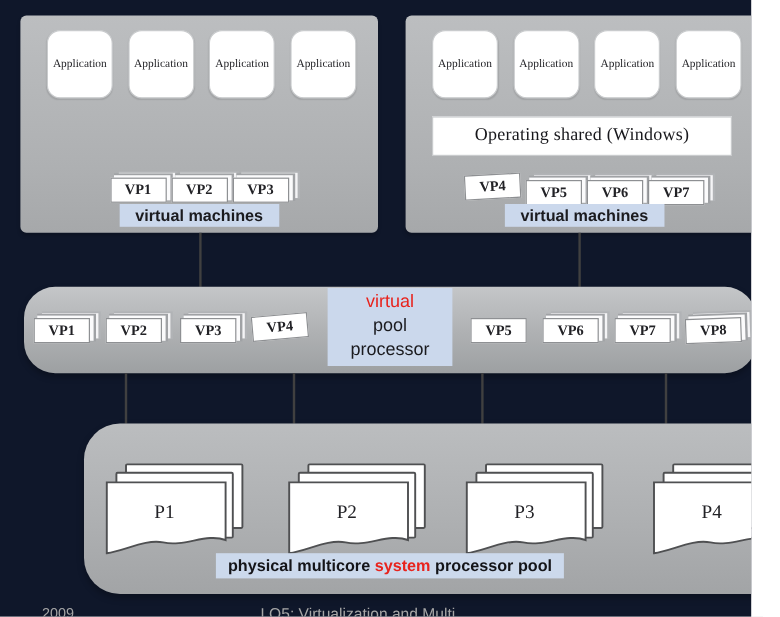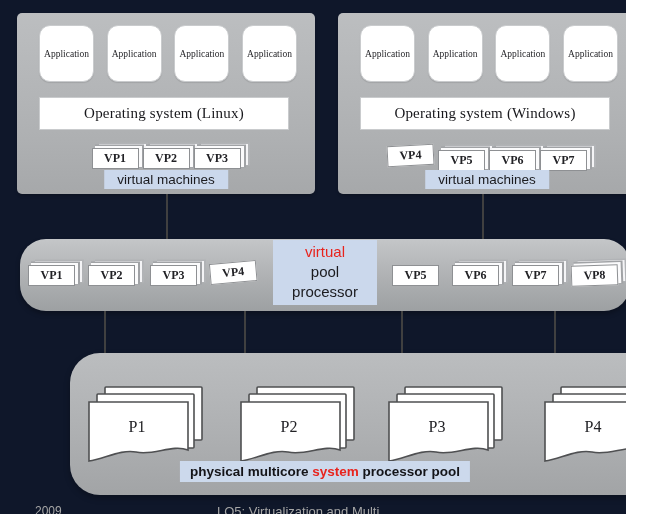--- a/index.html
+++ b/index.html
@@ -25,21 +25,21 @@
   #group-right .vprow{top:137px;}
   .vp{position:relative;width:45px;height:19px;background:#ffffff;border:1px solid #8e9093;
       display:flex;align-items:center;justify-content:center;font-size:12px;font-weight:bold;
       color:#222226;}
   .stk{box-shadow:3px -2px 0 0 #fbfbfc, 4px -2.5px 0 1px #a0a2a5,
                   7px -4px 0 0 #f4f4f6, 8px -4.5px 0 1px #b1b3b6;}
   .lift{transform:translateY(-5px) rotate(-3deg);}
 
   .vmcap{position:absolute;top:157px;left:50%;transform:translateX(-50%);
          background:#cbd8ec;color:#1b1b1f;font-family:"Liberation Sans",sans-serif;
-         font-weight:normal;font-size:13.5px;padding:2px 13px;white-space:nowrap;}
+         font-weight:bold;font-size:13.5px;padding:2px 13px;white-space:nowrap;}
 
   
   .vline{position:absolute;width:2px;background:#404040;}
 
   
   .midbar{position:absolute;left:20px;top:239px;width:610px;height:72px;border-radius:26px;
           background:linear-gradient(180deg,#c4c6c8 0%,#aeb0b2 55%,#9da0a2 100%);
           box-shadow:0 3px 5px rgba(0,0,0,.28);}
   .midvp{position:absolute;top:26px;}
   .rotA{transform:rotate(-5deg) translateY(-3px);}
@@ -71,37 +71,36 @@
 
 <div class="stage">
 
   <section class="group" id="group-left">
     <div class="apps">
       <div class="app">Application</div>
       <div class="app">Application</div>
       <div class="app">Application</div>
       <div class="app">Application</div>
     </div>
-    <div class="osbar">Operating system (Linux)</div>
     <div class="vprow">
       <div class="vp stk">VP1</div>
       <div class="vp stk">VP2</div>
       <div class="vp stk">VP3</div>
     </div>
     <div class="vmcap">virtual machines</div>
   </section>
 
   <section class="group" id="group-right">
     <div class="apps">
       <div class="app">Application</div>
       <div class="app">Application</div>
       <div class="app">Application</div>
       <div class="app">Application</div>
     </div>
-    <div class="osbar">Operating system (Windows)</div>
+    <div class="osbar">Operating shared (Windows)</div>
     <div class="vprow">
       <div class="vp lift">VP4</div>
       <div class="vp stk">VP5</div>
       <div class="vp stk">VP6</div>
       <div class="vp stk">VP7</div>
     </div>
     <div class="vmcap">virtual machines</div>
   </section>
 
   <div class="vline" style="left:166px;top:194px;height:45px;"></div>

